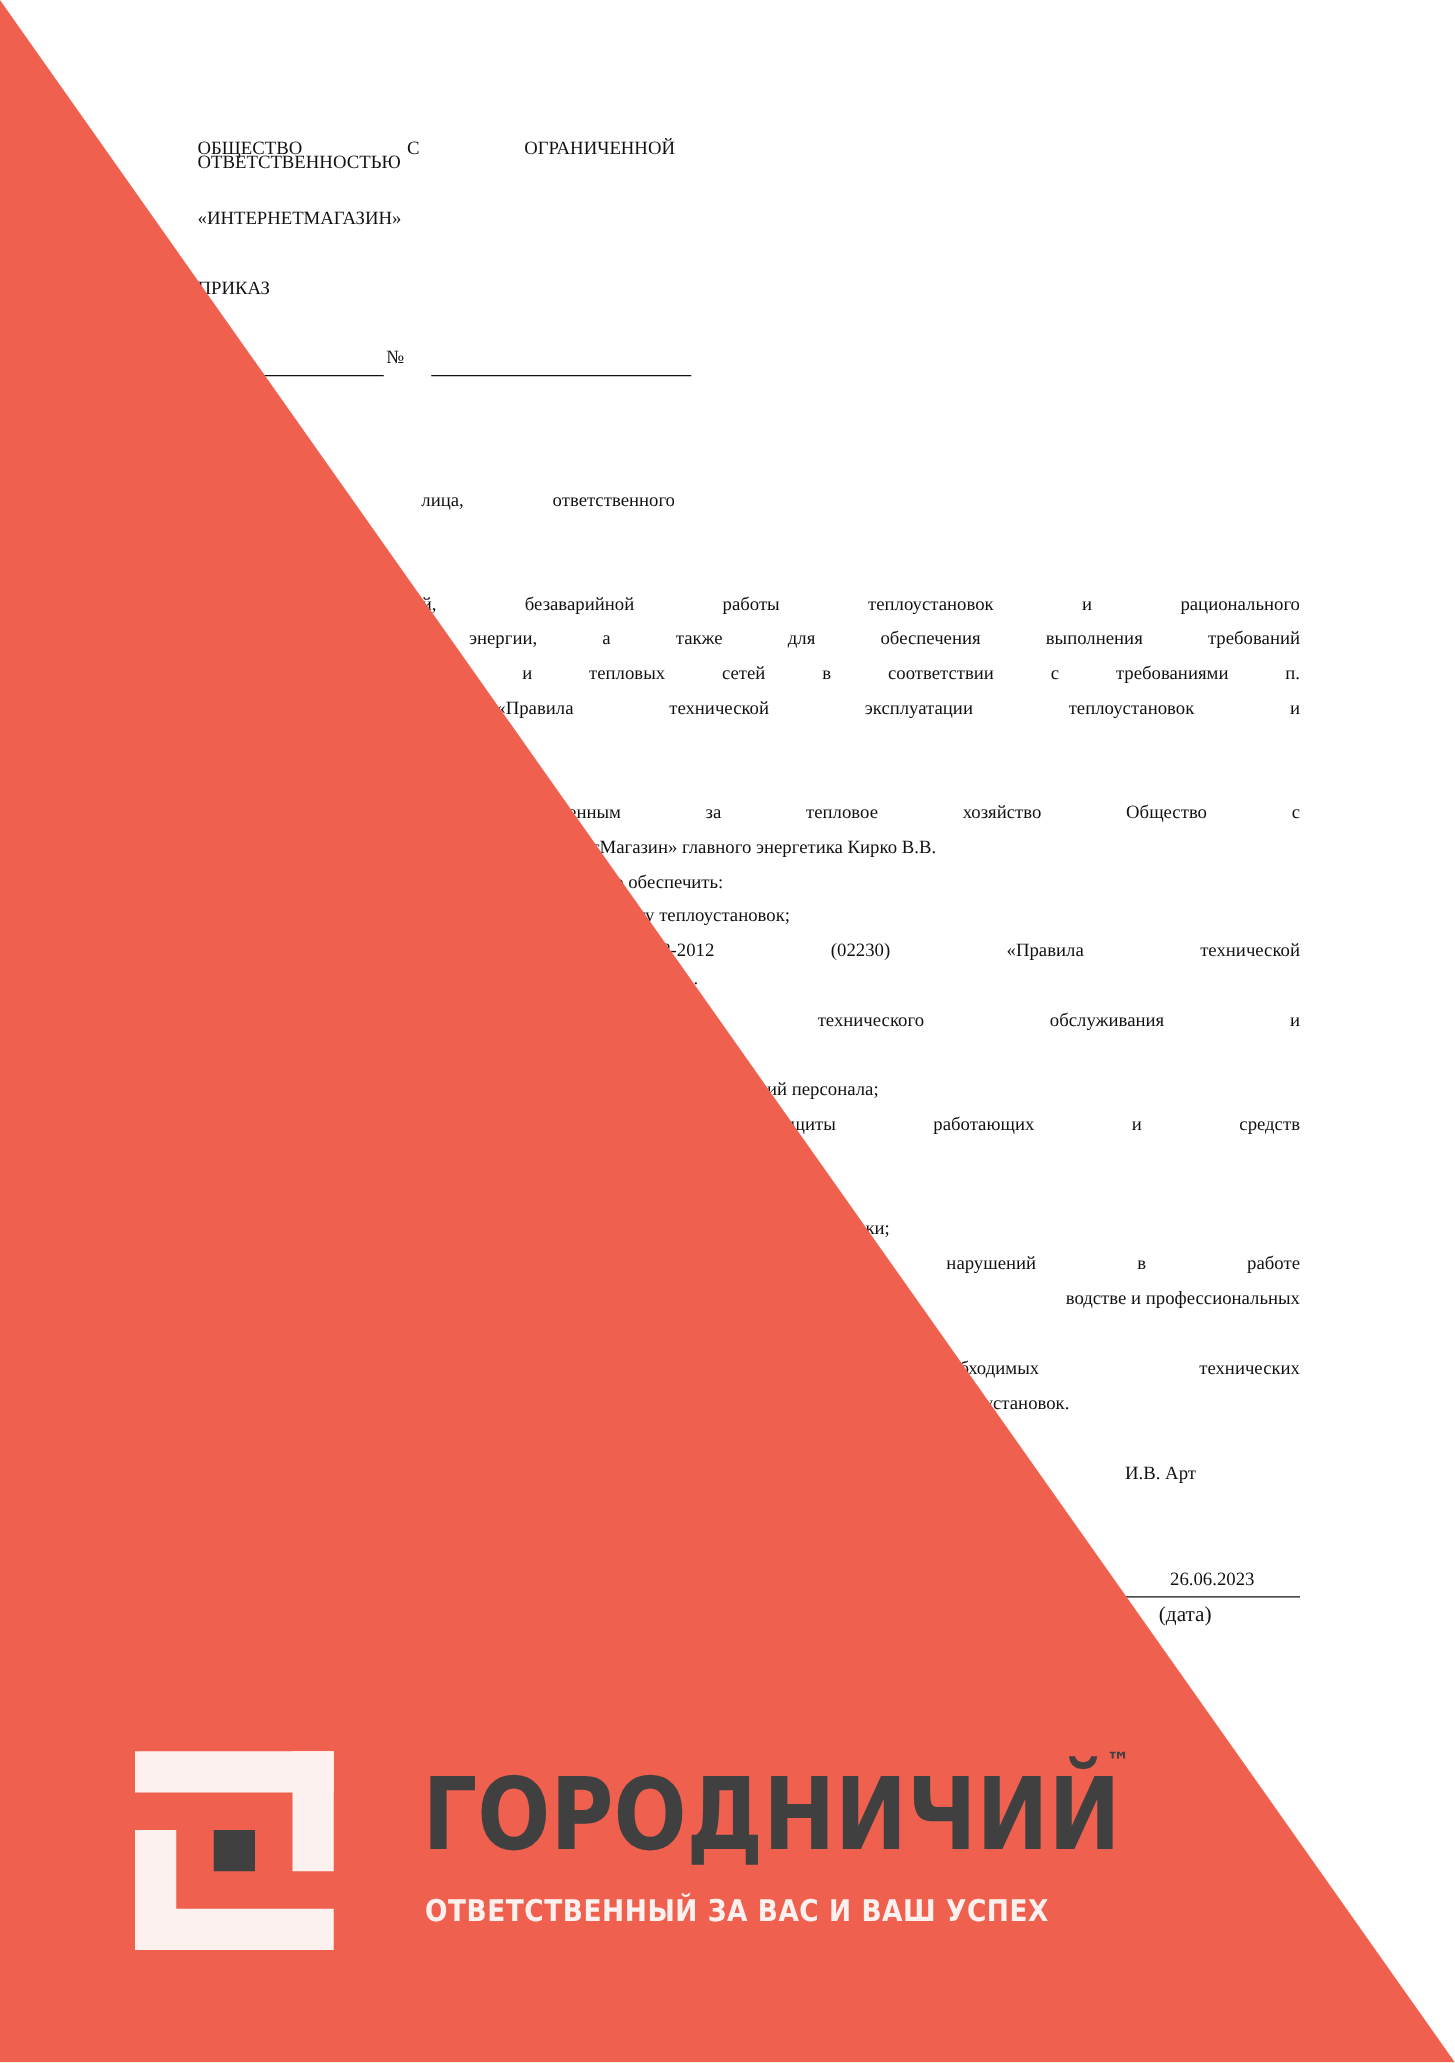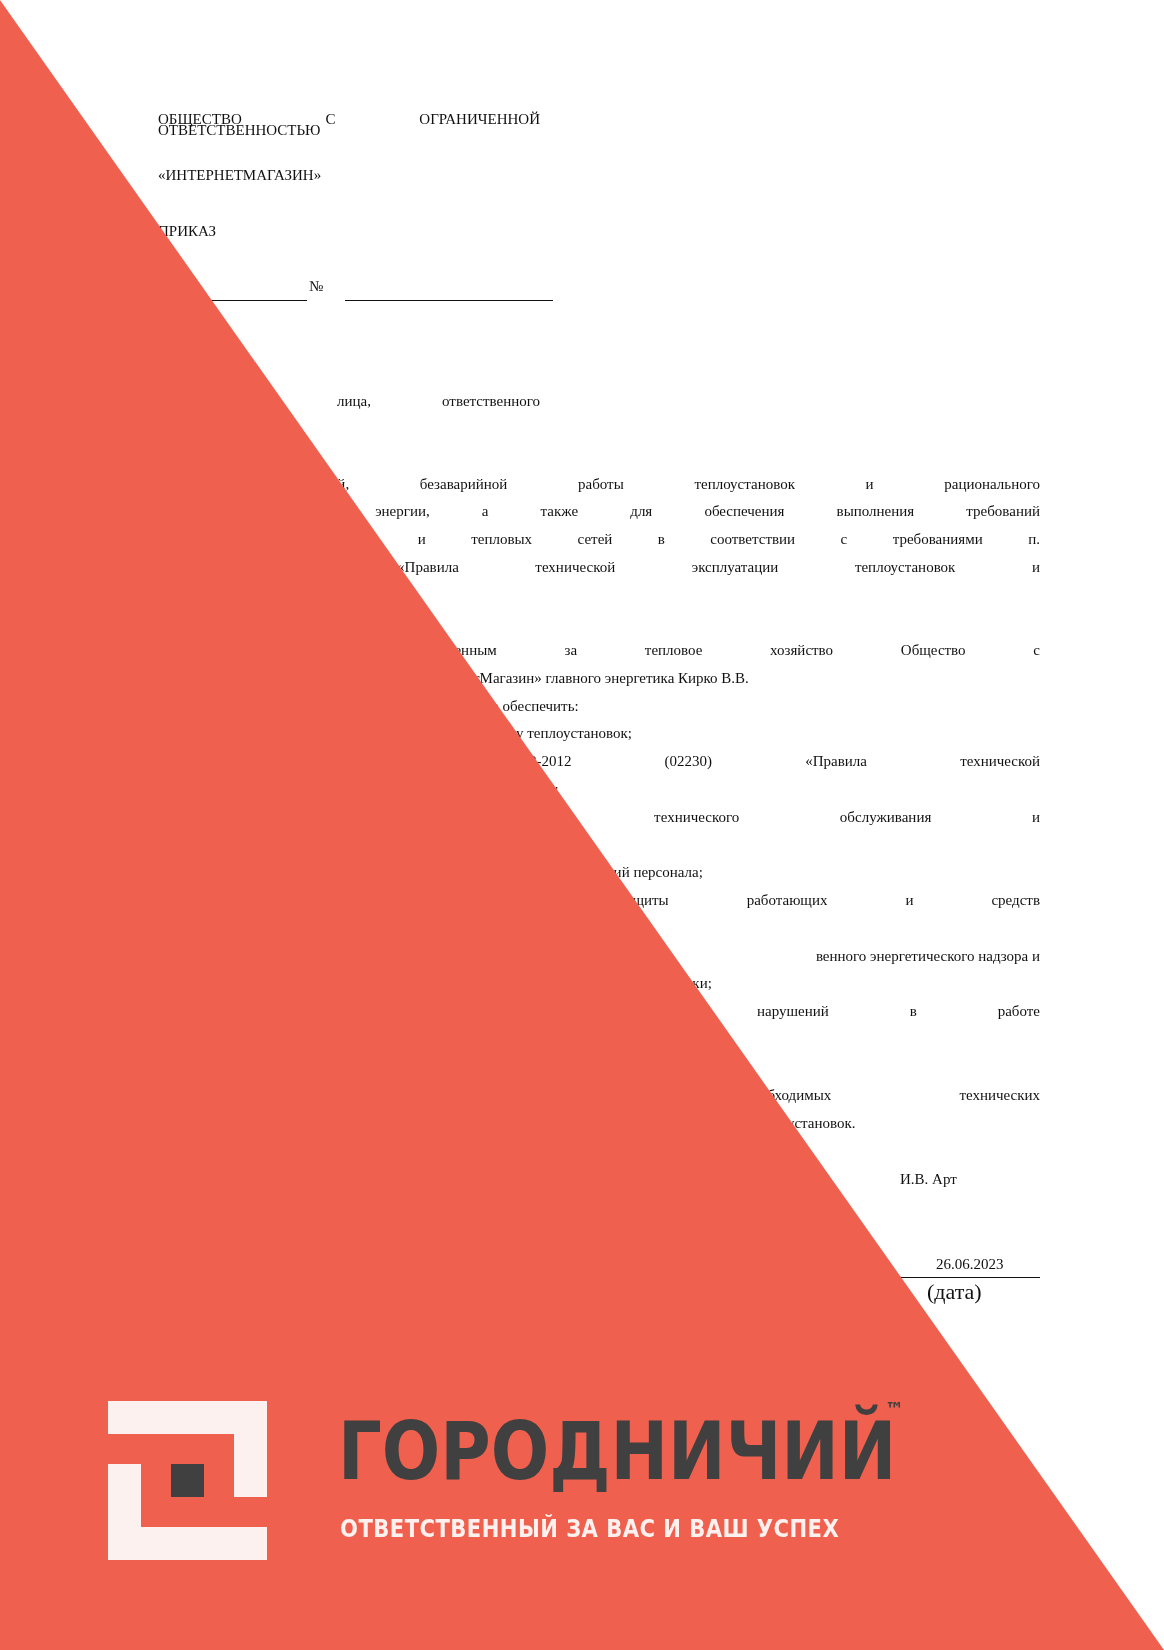--- a/index.html
+++ b/index.html
@@ -41,31 +41,31 @@
 
   <div class="ln just" style="left:400px; top:636px; width:640px;">ответственным за тепловое хозяйство Общество с</div>
   <div class="ln" style="left:400px; top:664px;">о «ИнтернетМагазин» главного энергетика Кирко В.В.</div>
   <div class="ln" style="left:400px; top:692px;">теплохозяйство обеспечить:</div>
   <div class="ln" style="left:400px; top:719px;">Безопасную работу теплоустановок;</div>
   <div class="ln just" style="left:400px; top:747px; width:640px;">КП 458-2012 (02230) «Правила технической</div>
   <div class="ln" style="left:400px; top:775px;">ых сетей потребителей»;</div>
   <div class="ln just" style="left:480px; top:803px; width:560px;">проведение технического обслуживания и</div>
   <div class="ln" style="left:500px; top:858px;">ую проверку знаний персонала;</div>
   <div class="ln just" style="left:500px; top:886px; width:540px;">редств защиты работающих и средств</div>
-  <div class="ln" style="left:600px; top:942px; width:440px; text-align:right;">венного энергетического надзора и</div>
   <div class="ln" style="left:620px; top:969px;">ленные сроки;</div>
   <div class="ln just" style="left:640px; top:997px; width:400px;">сание нарушений в работе</div>
+  <div class="ln" style="left:640px; top:1025px; width:400px; text-align:right;">водстве и профессиональных</div>
   <div class="ln just" style="left:760px; top:1081px; width:280px;">обходимых технических</div>
   <div class="ln" style="left:780px; top:1109px;">оустановок.</div>
 
   <div class="ln" style="left:900px; top:1165px; width:140px; text-align:left;">И.В. Арт</div>
 
   <div class="ln" style="left:896px; top:1250px;margin-left:40px;">26.06.2023</div>
   <div class="uline" style="left:880px; top:1277px; width:160px;"></div>
-  <div class="ln" style="left:927px; top:1281px; font-size:22px; line-height:22px;">(дата)</div>
+  <div class="ln" style="left:927px; top:1281px; font-size:17px; line-height:22px;">(дата)</div>
 </div>
 
 <svg class="overlay" width="1164" height="1650" viewBox="0 0 1164 1650">
   <polygon points="0,0 1164,1650 0,1650" fill="#f0604e"></polygon>
 </svg>
 
 <div class="brand">
   <div>
     <div class="logo-part" style="left:108px; top:1401px; width:159px; height:33px;"></div>
     <div class="logo-part" style="left:234px; top:1401px; width:33px; height:96px;"></div>

